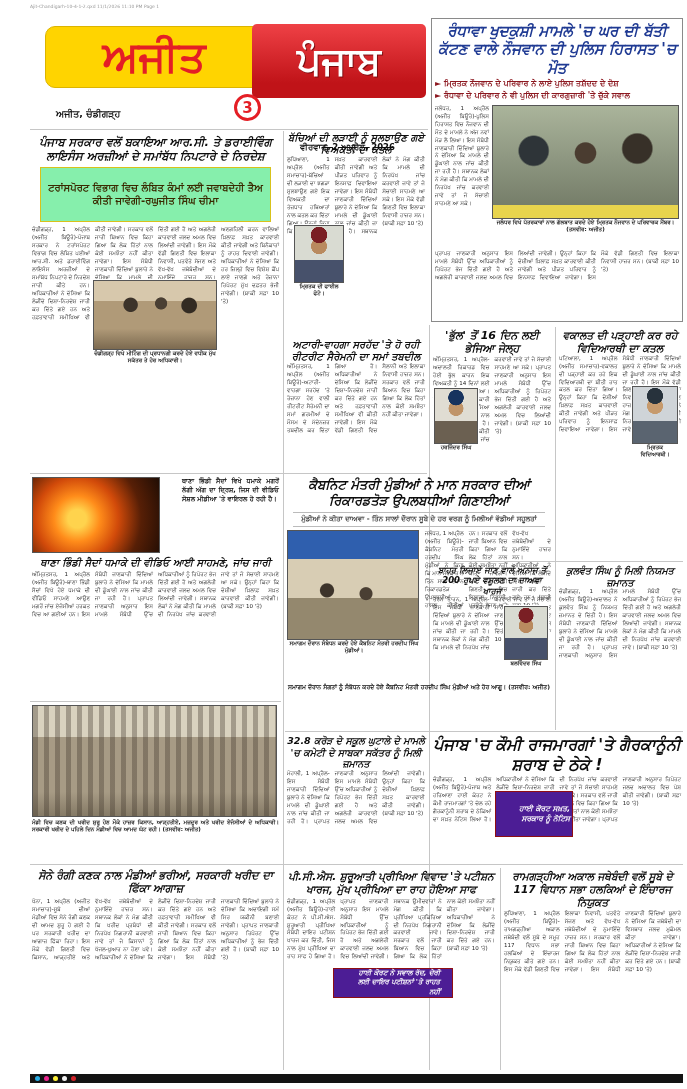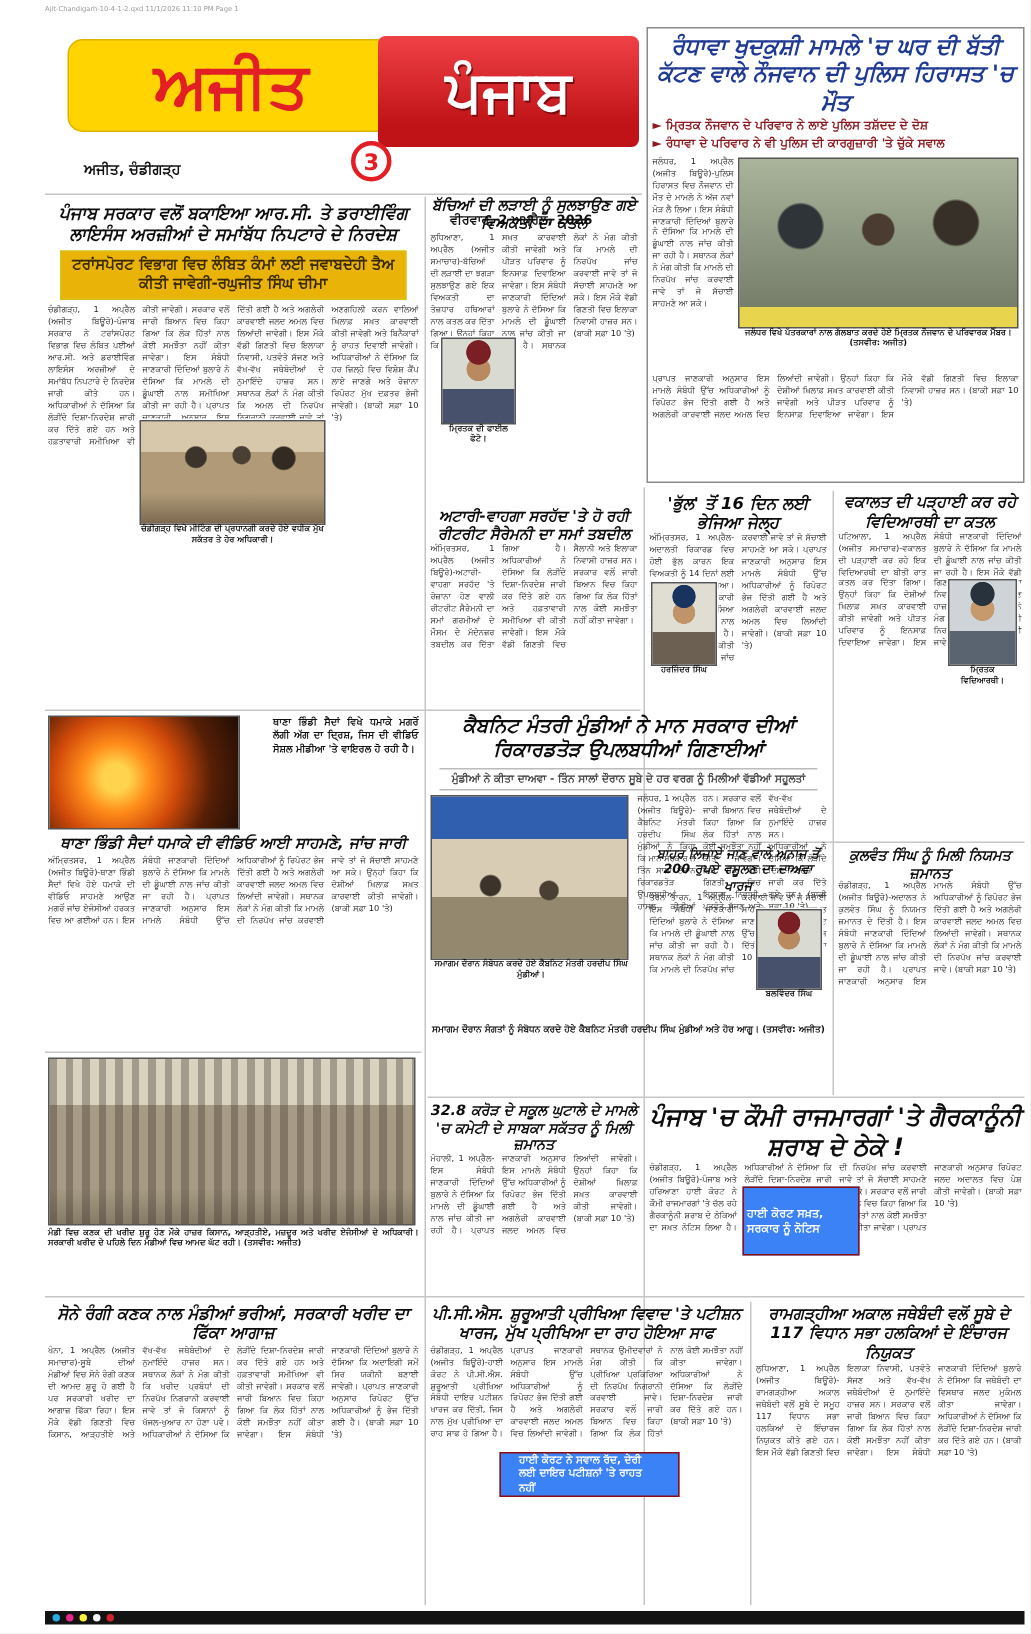--- a/index.html
+++ b/index.html
@@ -30,21 +30,21 @@
   .a1 .hl{font-size:15px;color:#1f3a93;}
   .bullet{font-size:8px;font-weight:bold;color:#8c1820;line-height:1.3;margin-top:2px;text-align:left;}
   .a1-mid{display:flex;gap:3px;margin-top:3px;}
   .a1-colL{width:54px;height:142px;}
   .a1-ph{flex:1;}
   .a1-ph .photo{width:100%;height:114px;}
   .a1-more{margin-top:3px;height:50px;}
   
   .a2{left:30px;top:133px;width:251px;height:340px;padding:2px;}
   .a2 .hl{font-size:11.5px;}
-  .ysub{margin:4px 8px;background:#eab308;border:1px solid #d8c21a;color:#3a2a00;font-size:10px;font-weight:bold;text-align:center;padding:3px 4px;line-height:1.25;}
+  .ysub{margin:4px 8px;background:#86efac;border:1px solid #d8c21a;color:#3a2a00;font-size:10px;font-weight:bold;text-align:center;padding:14px 4px;line-height:1.25;}
   .a2-body{height:250px;}
   .a2-ov{left:62px;top:146px;width:126px;}
   .a2-ov .photo{width:124px;height:70px;}
   
   .a3{left:285px;top:130px;width:142px;height:205px;padding:2px;}
   .a3 .hl{font-size:10px;}
   .a3-body{height:170px;}
   .a3-ov{left:8px;top:94px;width:52px;}
   .a3-ov .photo{width:50px;height:58px;}
   
@@ -94,21 +94,21 @@
   .a11 .hl{font-size:9.5px;}
   .a11-body{height:130px;}
   
   .a12{left:285px;top:733px;width:142px;height:130px;padding:2px;}
   .a12 .hl{font-size:9.5px;}
   .a12-body{height:84px;}
   
   .a13{left:431px;top:733px;width:252px;height:130px;padding:2px;}
   .a13 .hl{font-size:16px;}
   .a13-body{height:92px;margin-top:2px;}
-  .redbox{position:absolute;background:#3b82f6;border:1px solid #8f0e13;color:#fff;font-weight:bold;text-align:left;display:flex;align-items:center;justify-content:center;line-height:1.3;}
+  .redbox{position:absolute;background:#4c1d95;border:1px solid #8f0e13;color:#fff;font-weight:bold;text-align:right;display:flex;align-items:center;justify-content:center;line-height:1.3;font-style:italic;}
   .a13-box{left:64px;top:58px;width:78px;height:46px;font-size:7.5px;padding:2px;}
   
   .a14{left:30px;top:867px;width:251px;height:200px;padding:2px;}
   .a14 .hl{font-size:11px;}
   .a14-body{height:160px;margin-top:2px;}
   
   .a15{left:285px;top:868px;width:212px;height:202px;padding:2px;}
   .a15 .hl{font-size:10.5px;}
   .a15-body{height:150px;margin-top:2px;}
   .a15-box{left:48px;top:100px;width:120px;height:30px;font-size:7px;padding:12px;}

